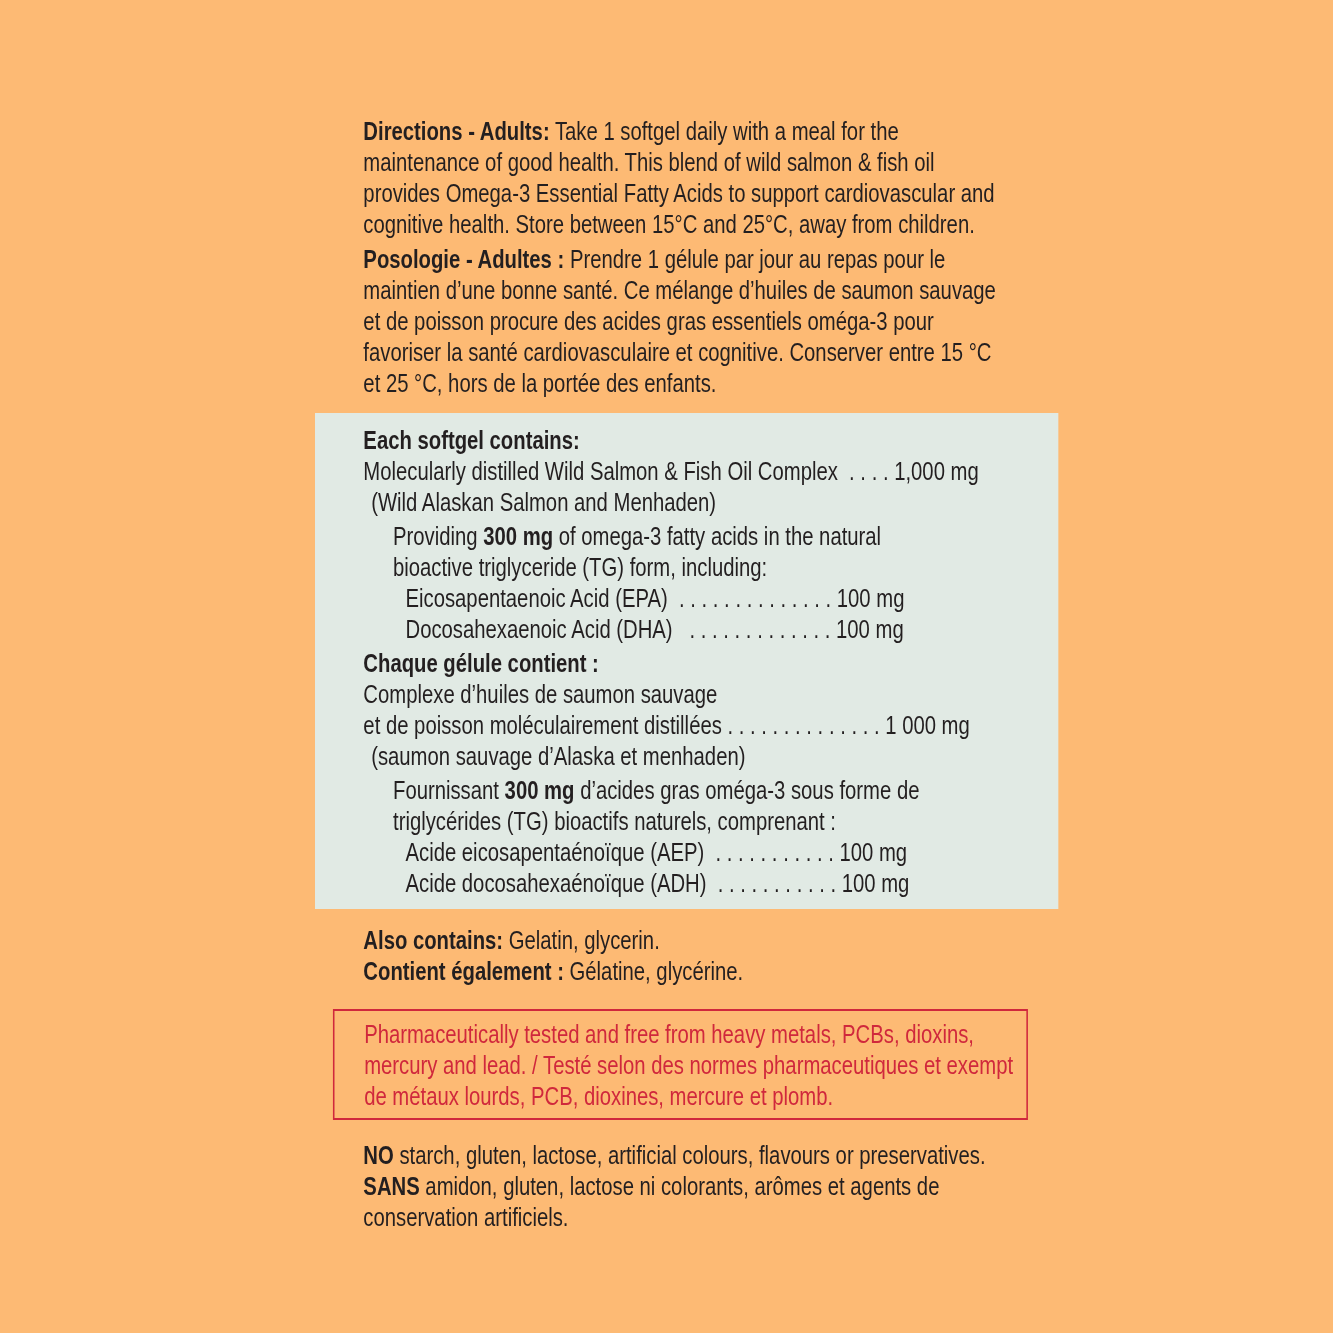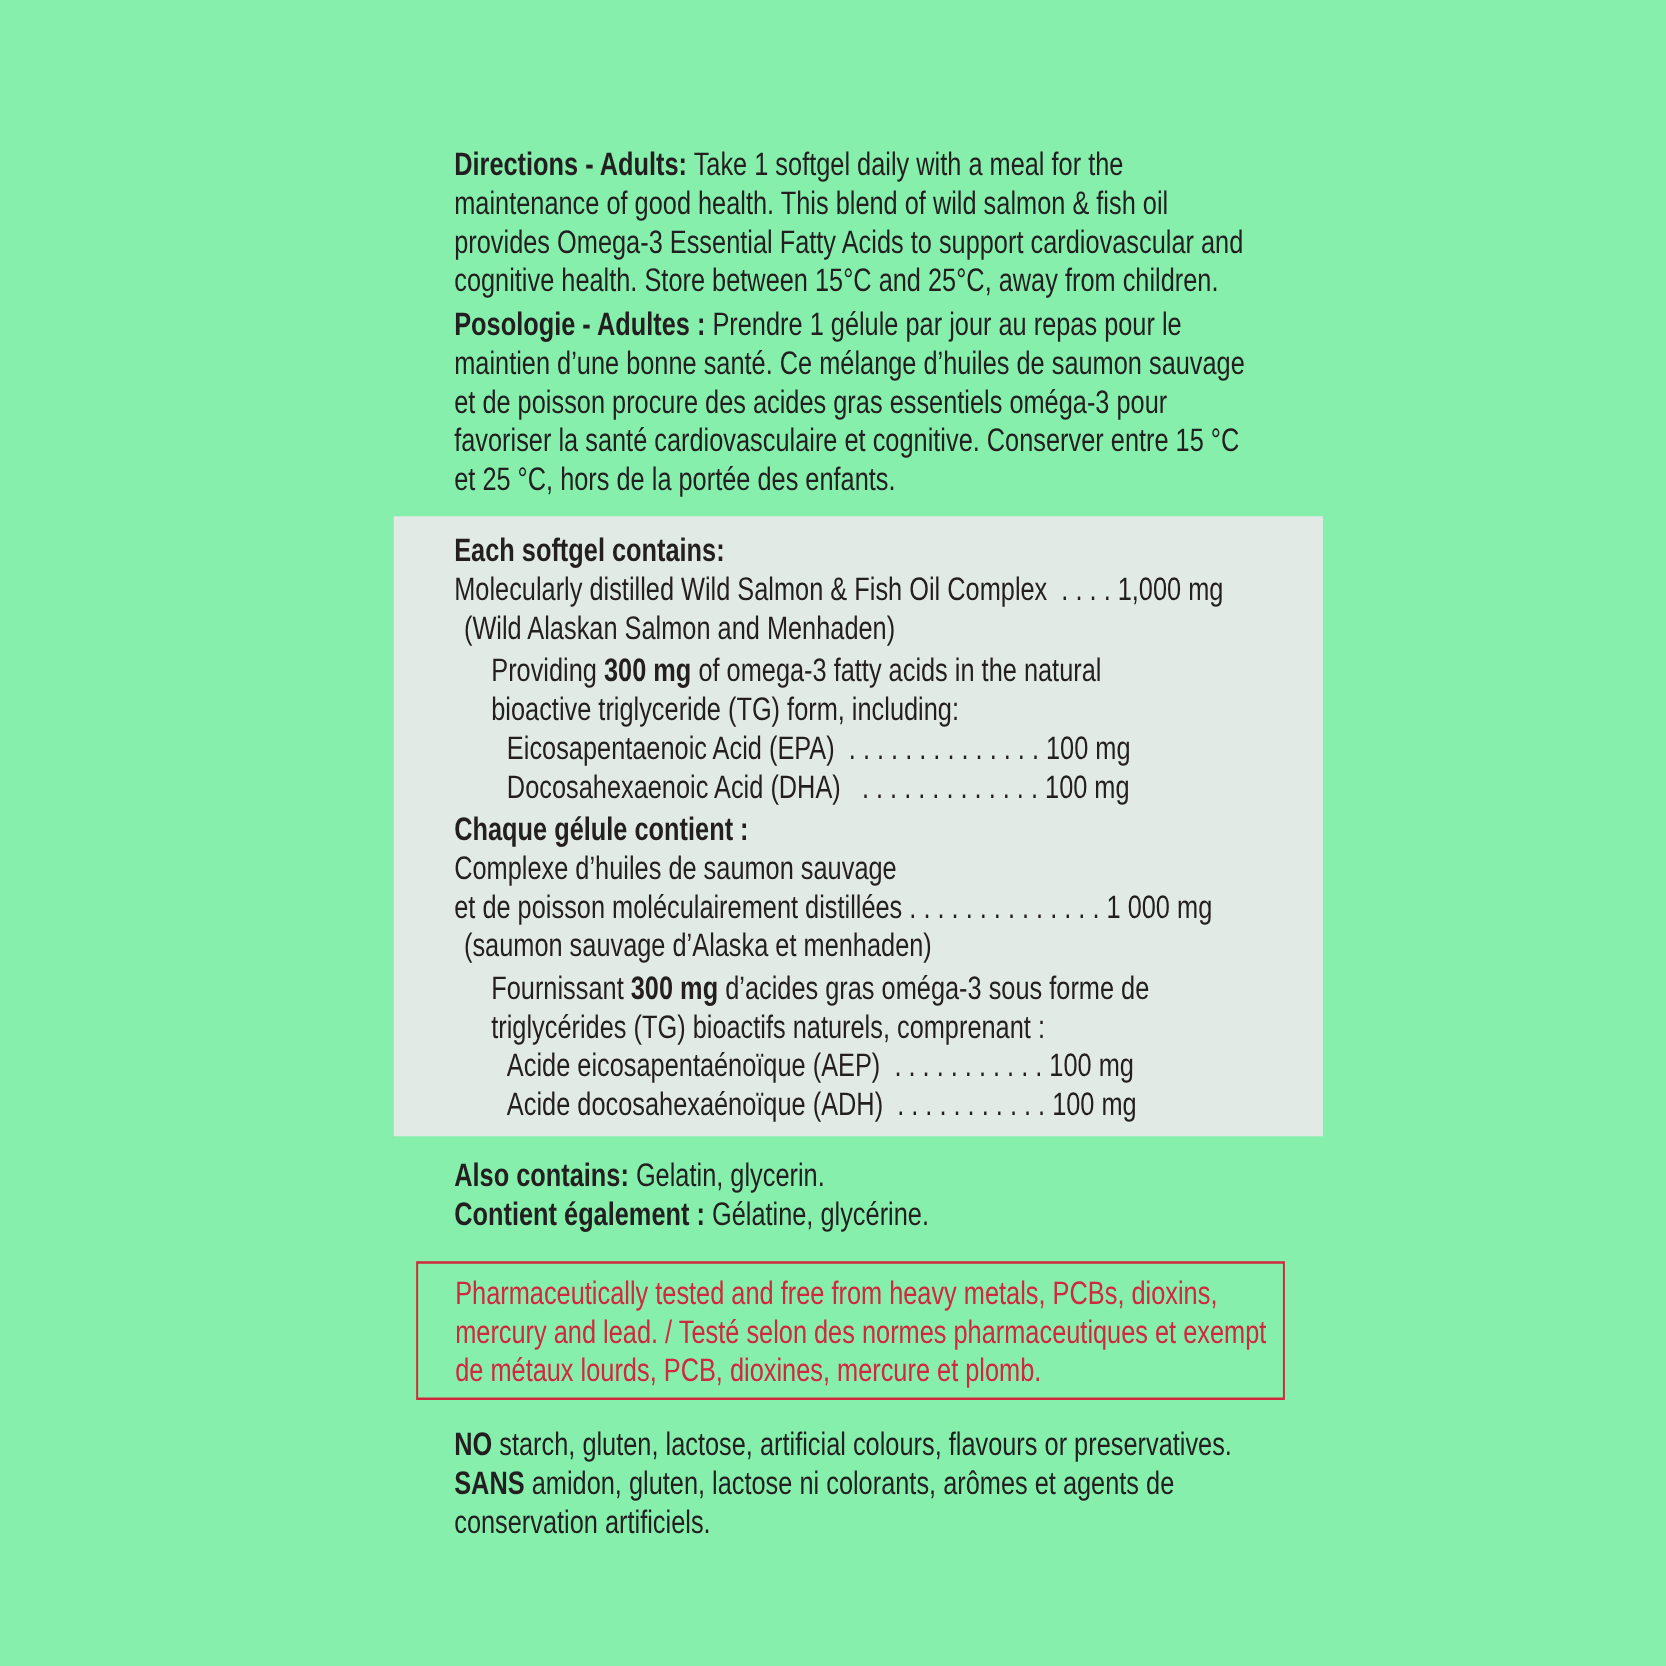--- a/index.html
+++ b/index.html
@@ -11,21 +11,21 @@
     width: 1333px;
     height: 1333px;
     position: relative;
     overflow: hidden;
     font-family: "Liberation Sans", "DejaVu Sans", sans-serif;
     color: #231f20;
   }
   .sheet {
     position: absolute;
     inset: 0;
-    background: #86efac;
+    background: #fdba74;
   }
   
   .col {
     position: absolute;
     left: 315px;
     top: 116px;
     width: 953px;
     transform: scaleX(0.78);
     transform-origin: 0 0;
     font-size: 26px;

